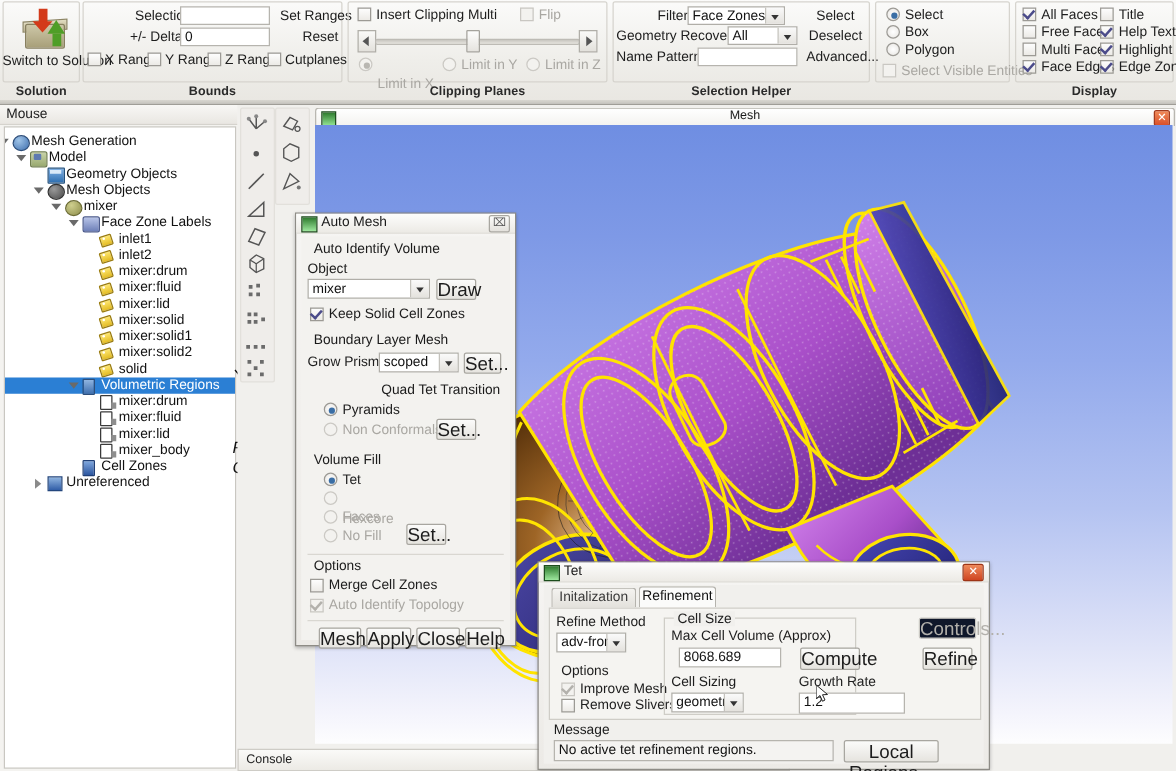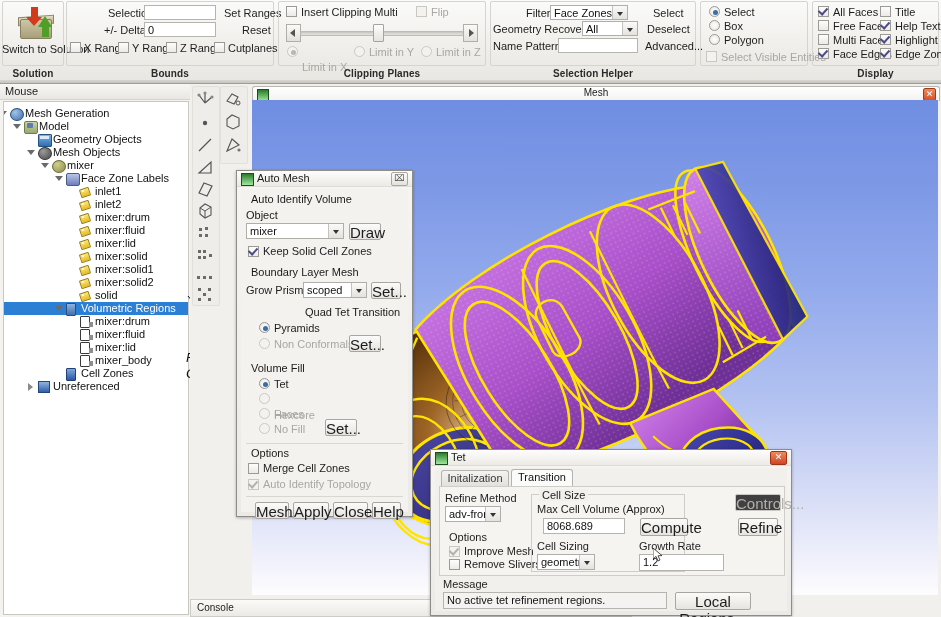--- a/index.html
+++ b/index.html
@@ -143,21 +143,21 @@
   .dlg .title{position:absolute;left:0;top:0;right:0;height:15px;
     background:linear-gradient(#fdfdfc,#eceae5);border-bottom:1px solid #dedcd6;}
   .dlg .title .t{position:absolute;left:20px;top:1px;font-size:11px;color:#1a1a1a;}
   .dlg .title .fico{position:absolute;left:4px;top:2px;width:11px;height:11px;
     background:linear-gradient(#2d7a2d,#9ee89e);border:1px solid #1d4d1d;}
   .dlg .inner{position:absolute;left:4px;top:18px;right:4px;bottom:4px;
     background:#f3f2ef;}
   .sqbtn{position:absolute;background:linear-gradient(#fbfbfa,#e6e4df);
     border:1px solid #a8a6a0;border-radius:2px;font-size:15px;text-align:center;
     color:#1c1c1c;box-sizing:border-box;line-height:17px;}
-  .sqbtn.dis{color:#b2b0ab;border-color:#cbc9c4;background:#404040;}
+  .sqbtn.dis{color:#b2b0ab;border-color:#cbc9c4;background:#0f172a;}
   .xb{position:absolute;width:15px;height:12px;border-radius:2px;font-size:9px;
     text-align:center;line-height:11px;color:#fff;}
   .xb.grey{background:linear-gradient(#fcfcfb,#e3e1dc);border:1px solid #a9a7a1;color:#555;}
   .xb.red{background:linear-gradient(#ef8a5c,#cf4622);border:1px solid #9e3517;}
   .grpline{position:absolute;height:1px;background:#d9d7d1;}
   .sect{position:absolute;font-size:11px;color:#1a1a1a;}
 
   
   .tab{position:absolute;height:16px;border:1px solid #b5b3ad;border-bottom:none;
     border-radius:3px 3px 0 0;font-size:11px;line-height:15px;text-align:center;box-sizing:border-box;}
@@ -677,21 +677,21 @@
 </div>
 
 <div class="dlg" id="dlg-tet" style="left:430px;top:449px;width:360px;height:165px;">
   <div class="title">
     <span class="fico"></span>
     <span class="t">Tet</span>
     <span class="xb red" style="right:4px;top:1px;">✕</span>
   </div>
   <div class="inner" style="background:#f1f0ed;">
     <div class="tab inact" style="left:6px;top:2px;width:68px;">Initalization</div>
-    <div class="tab act" style="left:76px;top:1px;width:62px;height:17px;">Transition</div>
+    <div class="tab act" style="left:76px;top:1px;width:62px;height:17px;">Refinement</div>
 
     <div class="panelbox" style="left:4px;top:18px;width:344px;height:88px;"></div>
 
     <div class="lbl" style="left:10px;top:24px;">Refine Method</div>
     <div class="combo" style="left:10px;top:38px;width:56px;height:16px;">
       <span>adv-front</span>
       <span class="arw"></span>
     </div>
 
     <div class="lbl" style="left:14px;top:63px;">Options</div>

